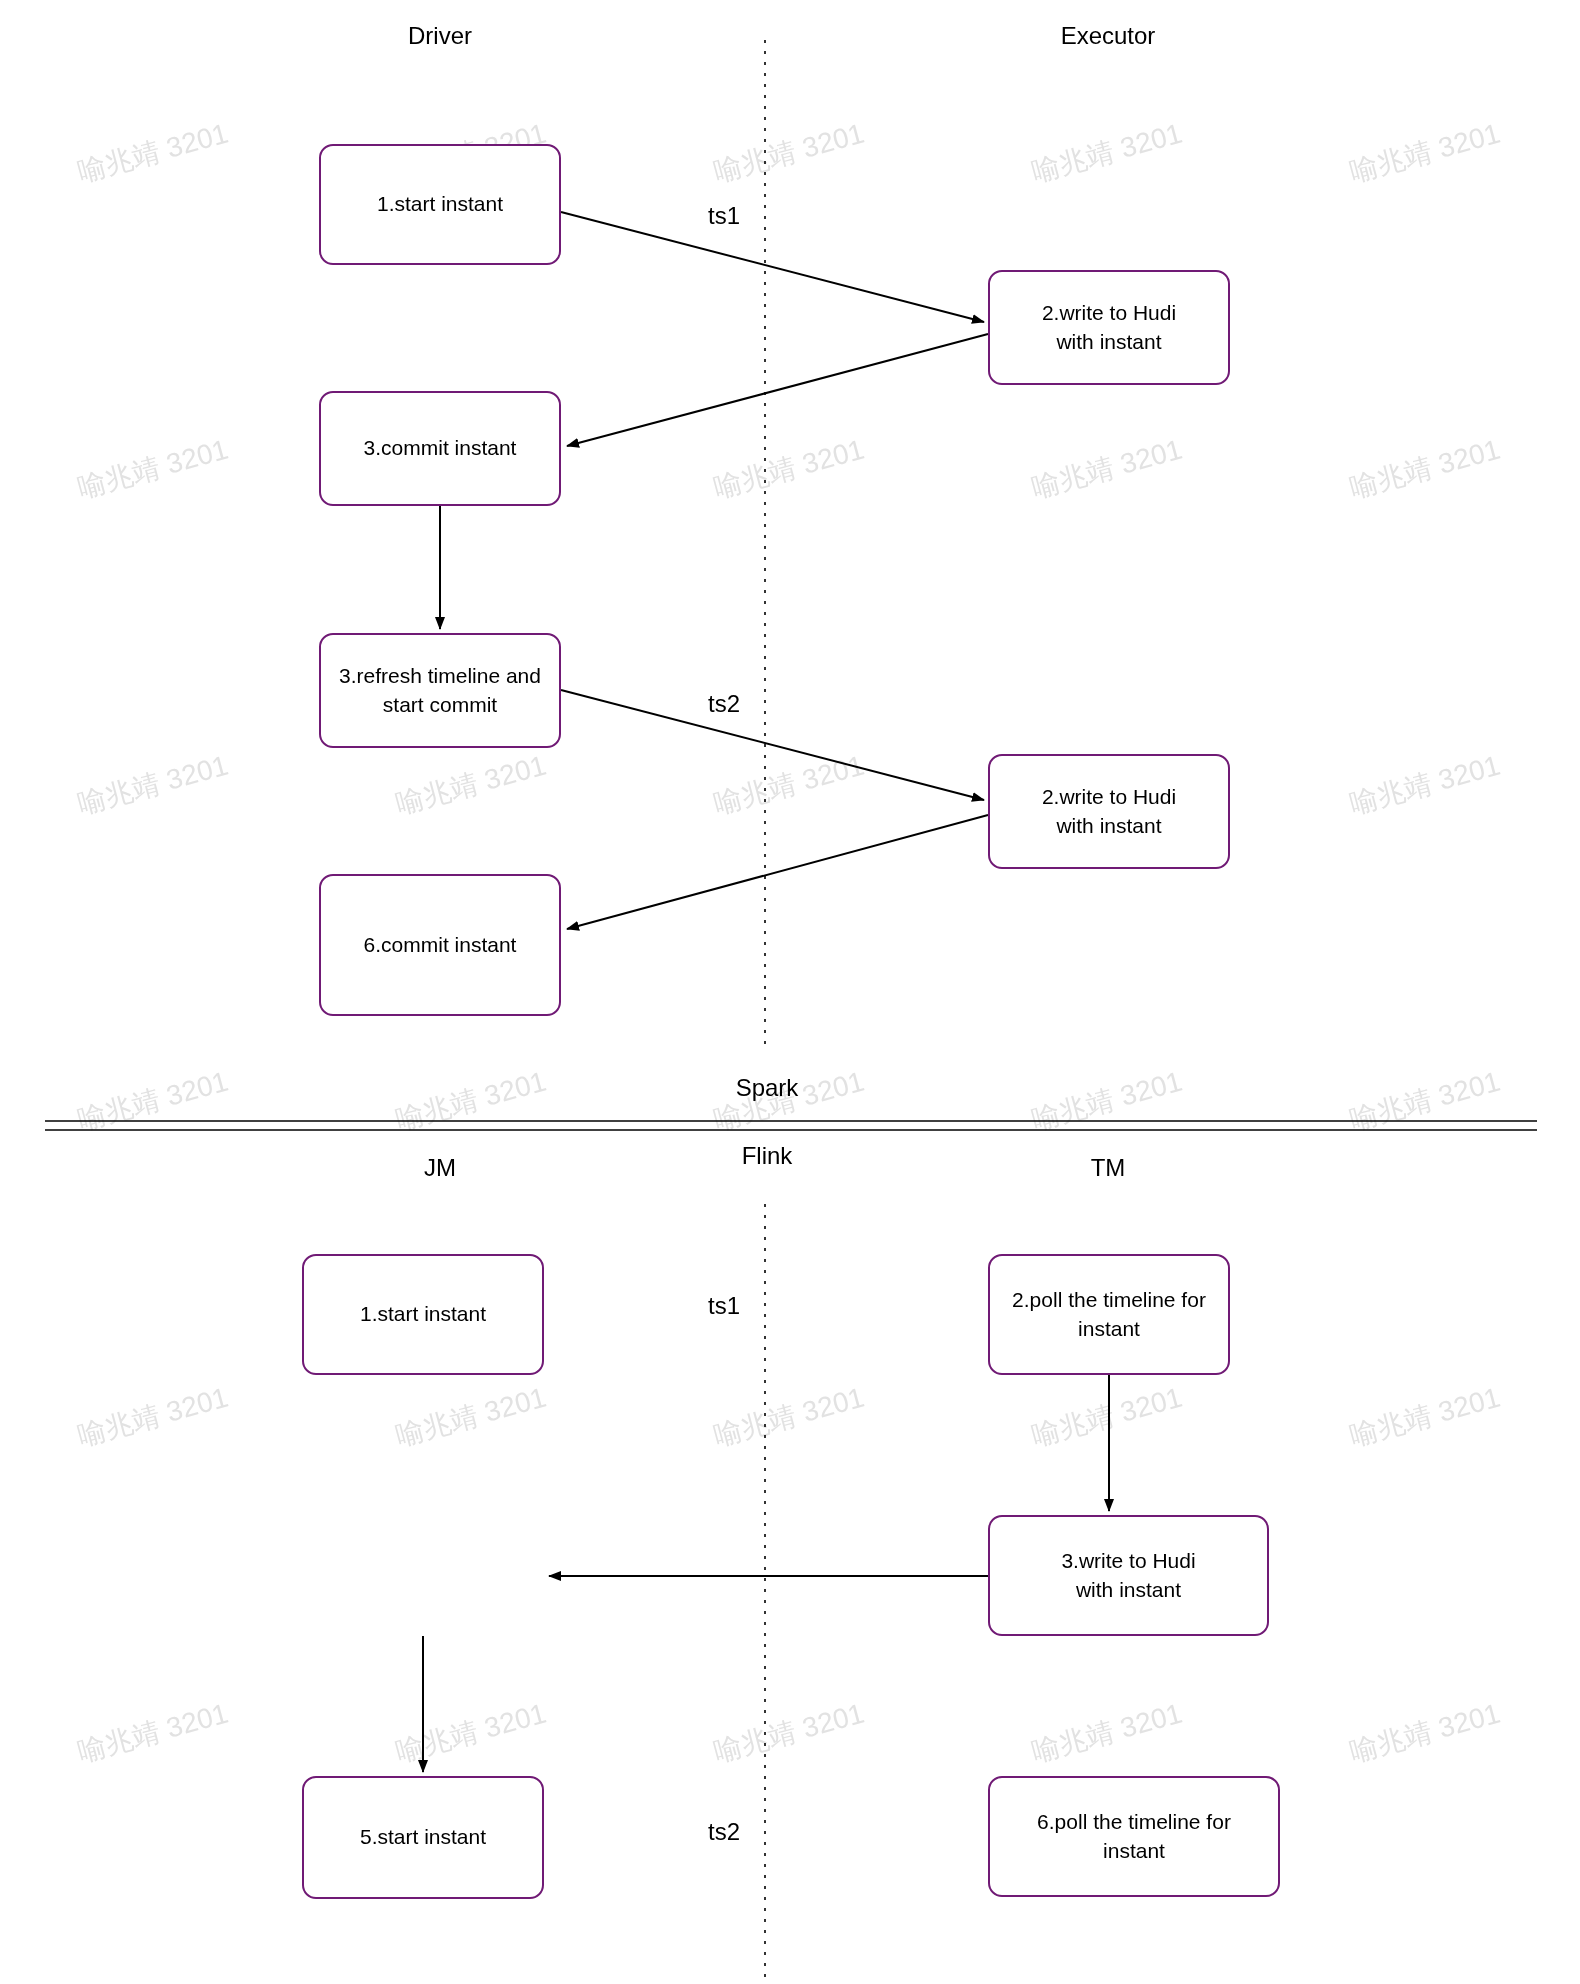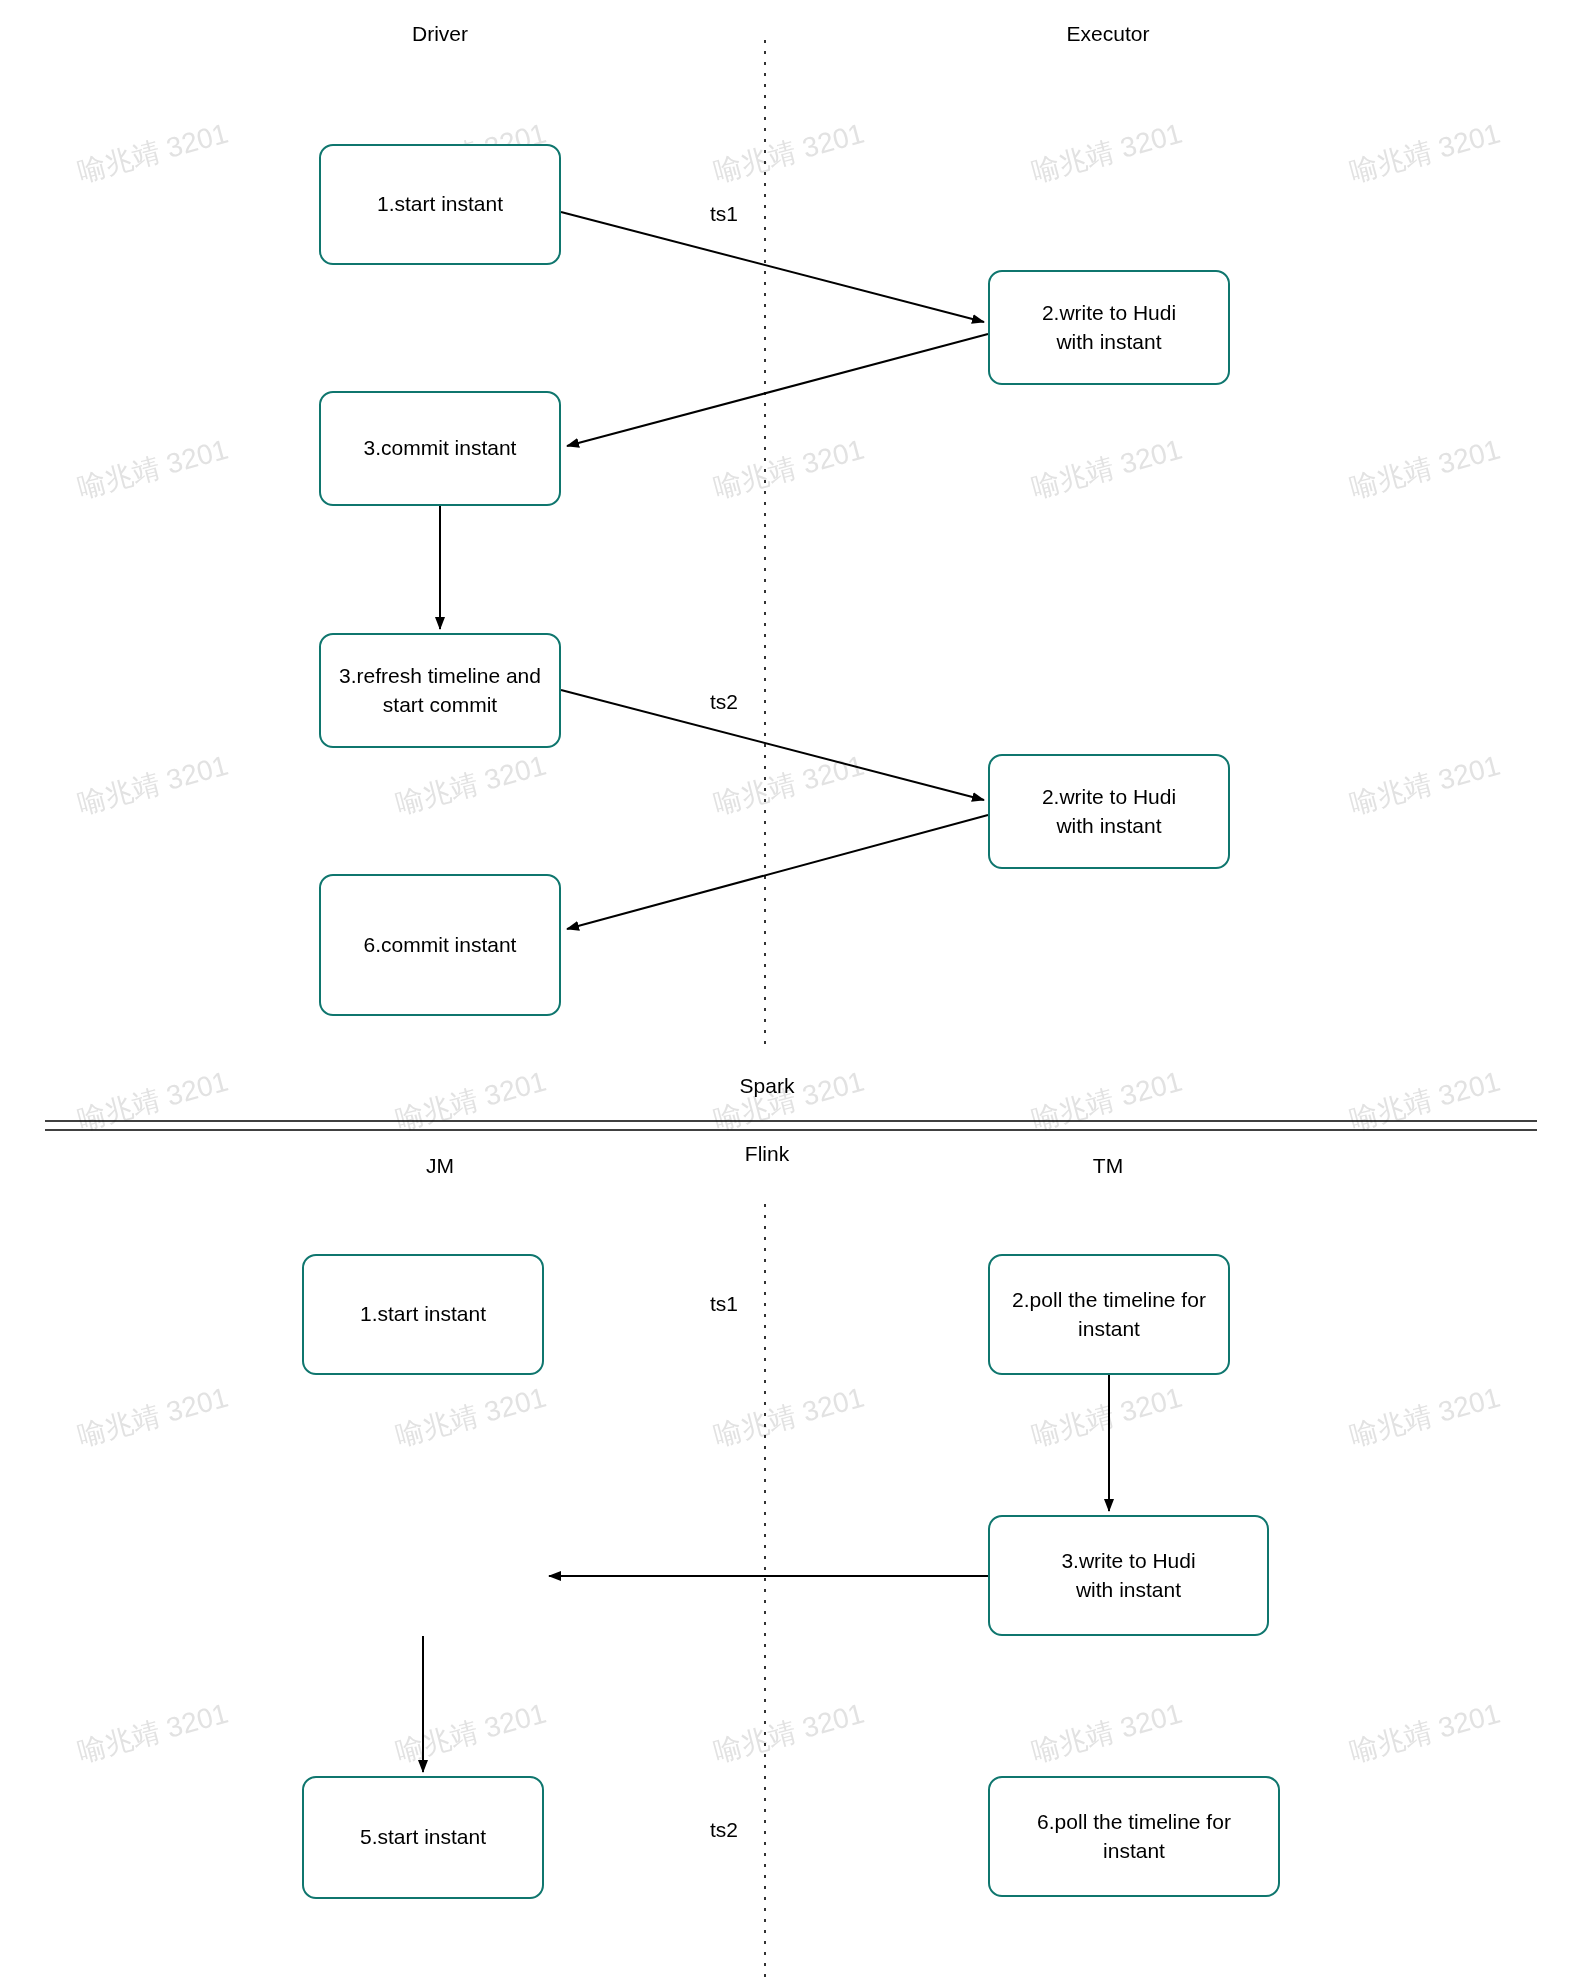--- a/index.html
+++ b/index.html
@@ -21,37 +21,37 @@
     transform: rotate(-15deg);
     user-select: none;
   }
   .connector-layer { position: absolute; left: 0; top: 0; z-index: 1; }
   .dash { stroke: #000000; stroke-width: 1.6; stroke-dasharray: 3 8; }
   .arrow { stroke: #000000; stroke-width: 2; fill: none; marker-end: url(#ah); }
   .sep { stroke: #000000; stroke-width: 1.6; }
   .node {
     position: absolute;
     box-sizing: border-box;
-    border: 2px solid #0f766e;
+    border: 2px solid #701a75;
     border-radius: 14px;
     background: #ffffff;
     display: flex;
     align-items: center;
     justify-content: center;
     text-align: center;
     font-size: 21px;
     line-height: 1.35;
     white-space: pre-line;
     z-index: 2;
     padding: 0 8px;
   }
   .lane, .ts-label, .caption {
     position: absolute;
     text-align: center;
-    font-size: 21px;
+    font-size: 24px;
     z-index: 2;
   }
 </style>
 </head>
 <body>
 
 <div class="canvas">
 
   <div class="wm-layer">
       <span class="wm" style="left: 76px; top: 134px;">喻兆靖 3201</span>

